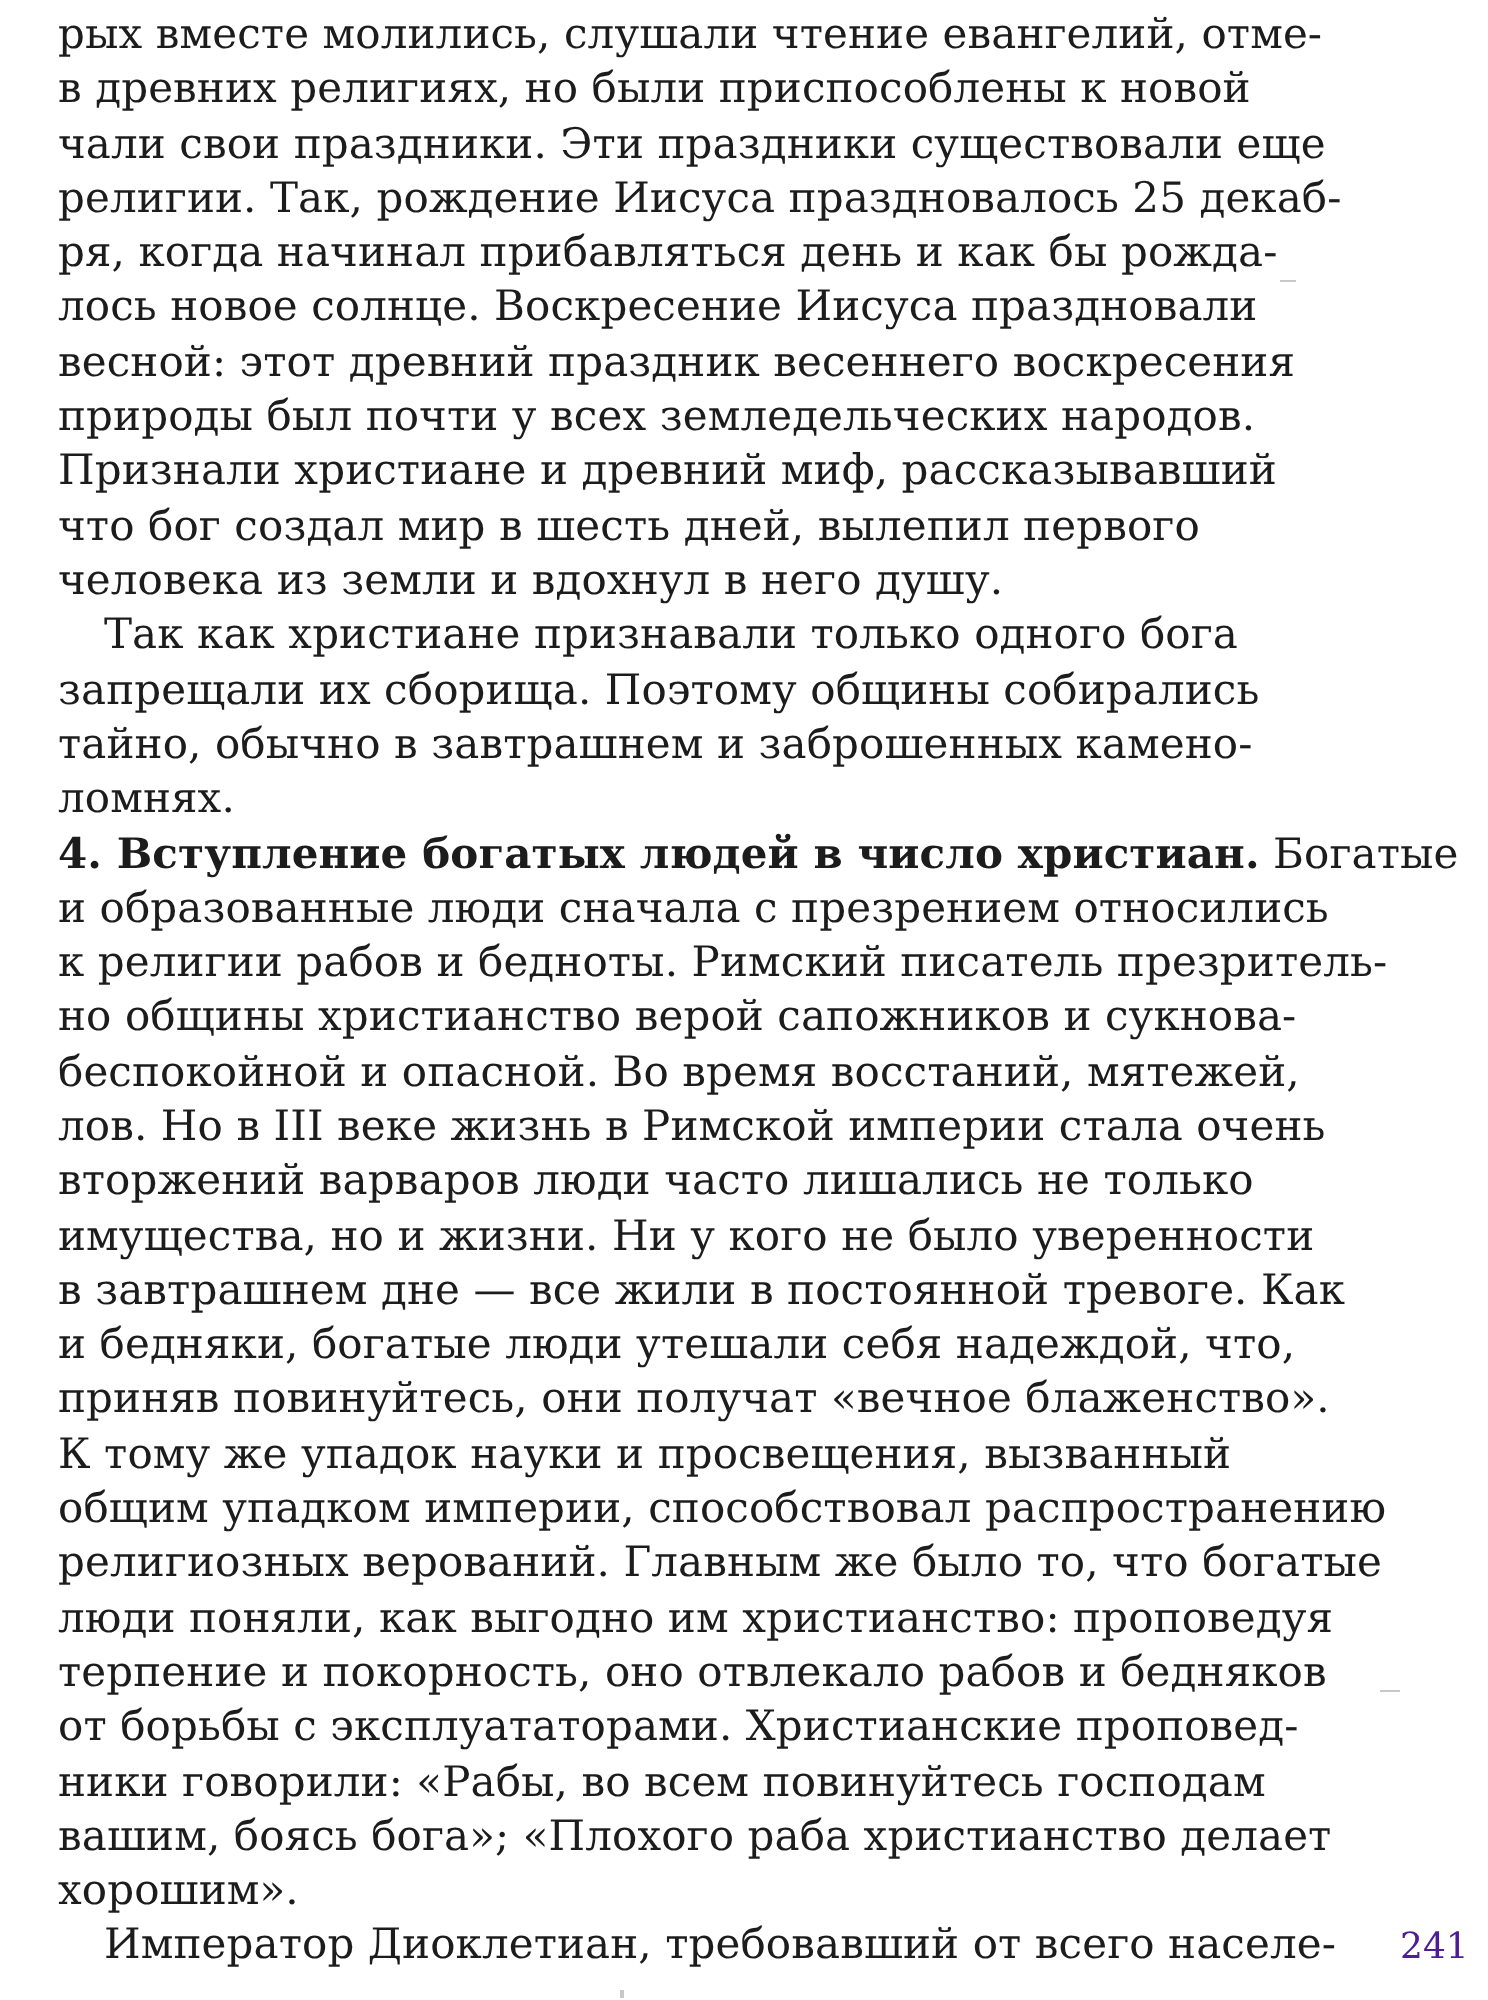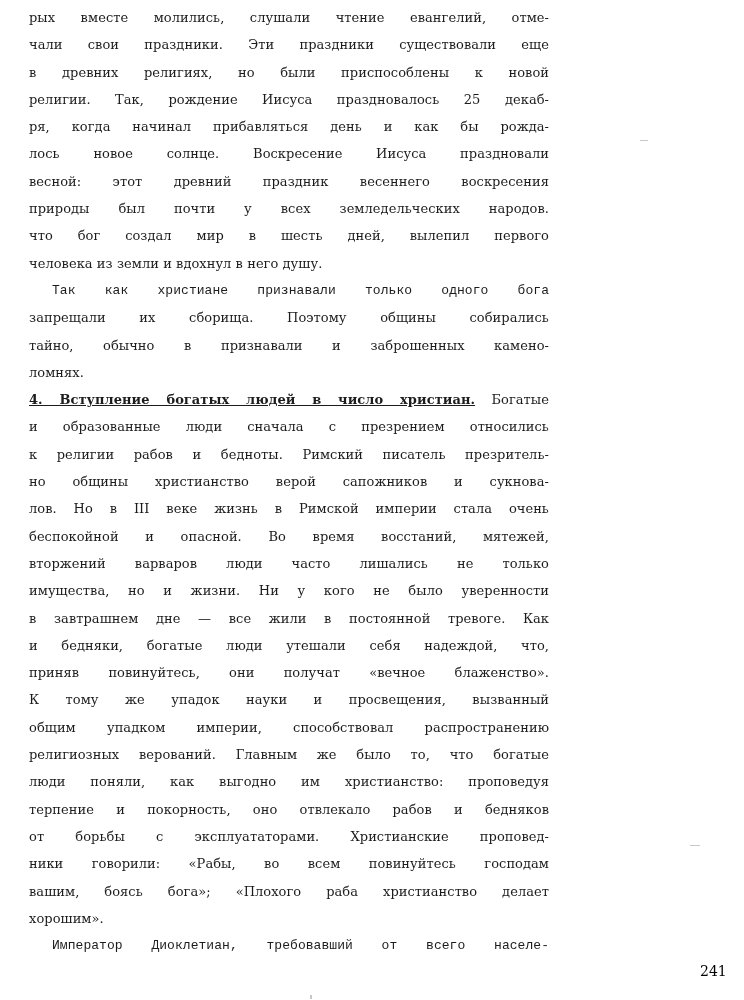--- a/index.html
+++ b/index.html
@@ -12,70 +12,71 @@
   }
   .page-text {
     position: absolute;
     left: 29px; top: 4px;
     width: 520px;
   }
   .line {
     display: block;
     height: 27.3px;
     line-height: 27.3px;
-    font-size: 13px;
+    font-size: 21px;
     white-space: nowrap;
     text-align: justify;
     text-align-last: justify;
     letter-spacing: 0.05px;
   }
   .line.last { text-align-last: left; }
-  .line.indent { padding-left: 23px; font-family: Liberation Mono, monospace; }
-  .bold { font-weight: bold; text-decoration: underline; }
+  .line.indent { padding-left: 23px; }
+  .bold { font-weight: bold; }
   .page-number {
     position: absolute;
     left: 700px; top: 963px;
-    font-size: 14px;
+    font-size: 18px;
     font-family: "DejaVu Serif", serif;
-    color: #000000;
+    color: #4c1d95;
   }
   .speck { position: absolute; background: #c8c8c8; }
 </style>
 </head>
 <body>
 
 <div class="page-text">
 
   <div>
     <span class="line">рых вместе молились, слушали чтение евангелий, отме-</span>
+    <span class="line">в древних религиях, но были приспособлены к новой</span>
     <span class="line">чали свои праздники. Эти праздники существовали еще</span>
-    <span class="line">в древних религиях, но были приспособлены к новой</span>
     <span class="line">религии. Так, рождение Иисуса праздновалось 25 декаб-</span>
     <span class="line">ря, когда начинал прибавляться день и как бы рожда-</span>
     <span class="line">лось новое солнце. Воскресение Иисуса праздновали</span>
     <span class="line">весной: этот древний праздник весеннего воскресения</span>
     <span class="line">природы был почти у всех земледельческих народов.</span>
+    <span class="line">Признали христиане и древний миф, рассказывавший</span>
     <span class="line">что бог создал мир в шесть дней, вылепил первого</span>
     <span class="line last">человека из земли и вдохнул в него душу.</span>
   </div>
 
   <div>
     <span class="line indent">Так как христиане признавали только одного бога</span>
     <span class="line">запрещали их сборища. Поэтому общины собирались</span>
-    <span class="line">тайно, обычно в признавали и заброшенных камено-</span>
+    <span class="line">тайно, обычно в завтрашнем и заброшенных камено-</span>
     <span class="line last">ломнях.</span>
   </div>
 
   <div>
     <span class="line"><span class="bold">4. Вступление богатых людей в число христиан.</span><span> Богатые</span></span>
     <span class="line">и образованные люди сначала с презрением относились</span>
     <span class="line">к религии рабов и бедноты. Римский писатель презритель-</span>
     <span class="line">но общины христианство верой сапожников и сукнова-</span>
+    <span class="line">беспокойной и опасной. Во время восстаний, мятежей,</span>
     <span class="line">лов. Но в III веке жизнь в Римской империи стала очень</span>
-    <span class="line">беспокойной и опасной. Во время восстаний, мятежей,</span>
     <span class="line">вторжений варваров люди часто лишались не только</span>
     <span class="line">имущества, но и жизни. Ни у кого не было уверенности</span>
     <span class="line">в завтрашнем дне — все жили в постоянной тревоге. Как</span>
     <span class="line">и бедняки, богатые люди утешали себя надеждой, что,</span>
     <span class="line">приняв повинуйтесь, они получат «вечное блаженство».</span>
     <span class="line">К тому же упадок науки и просвещения, вызванный</span>
     <span class="line">общим упадком империи, способствовал распространению</span>
     <span class="line">религиозных верований. Главным же было то, что богатые</span>
     <span class="line">люди поняли, как выгодно им христианство: проповедуя</span>
     <span class="line">терпение и покорность, оно отвлекало рабов и бедняков</span>

